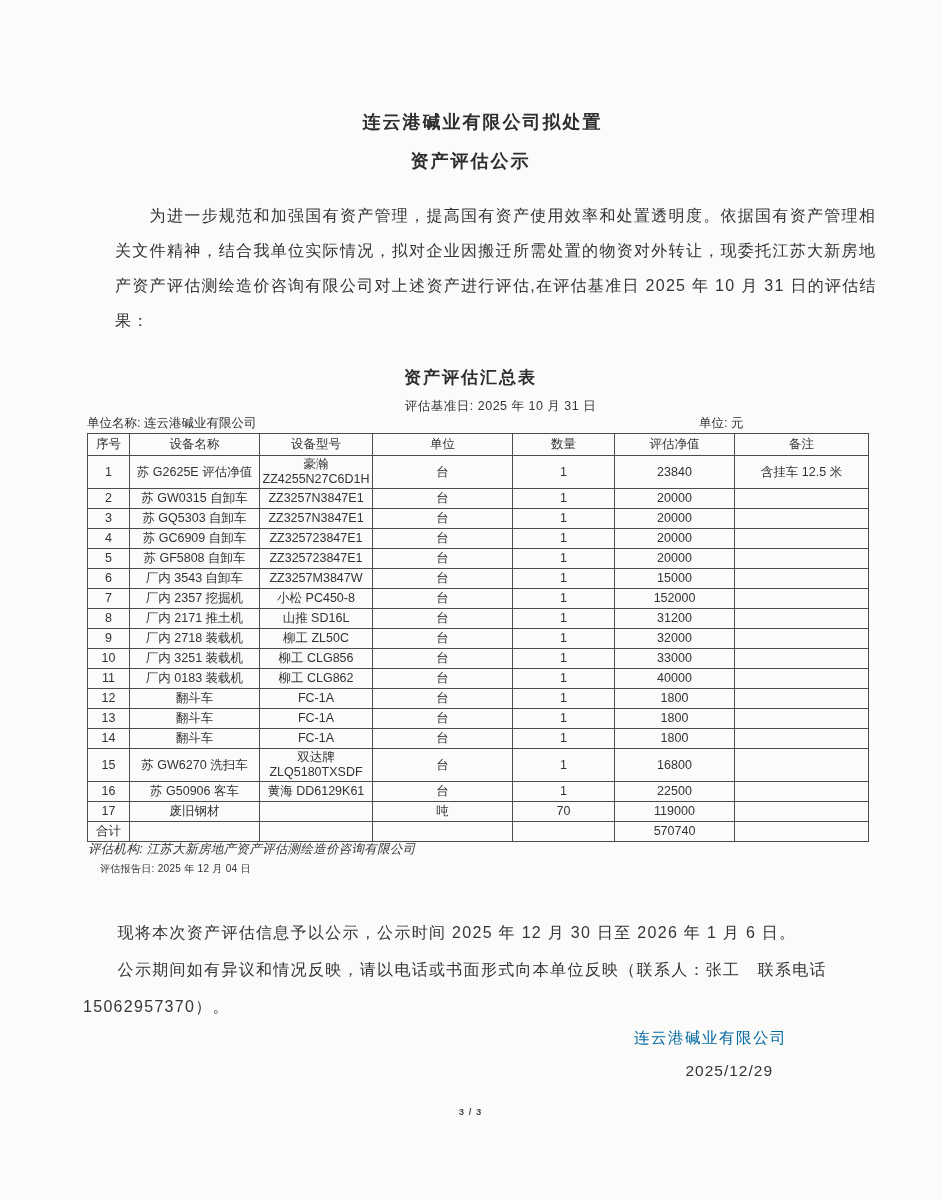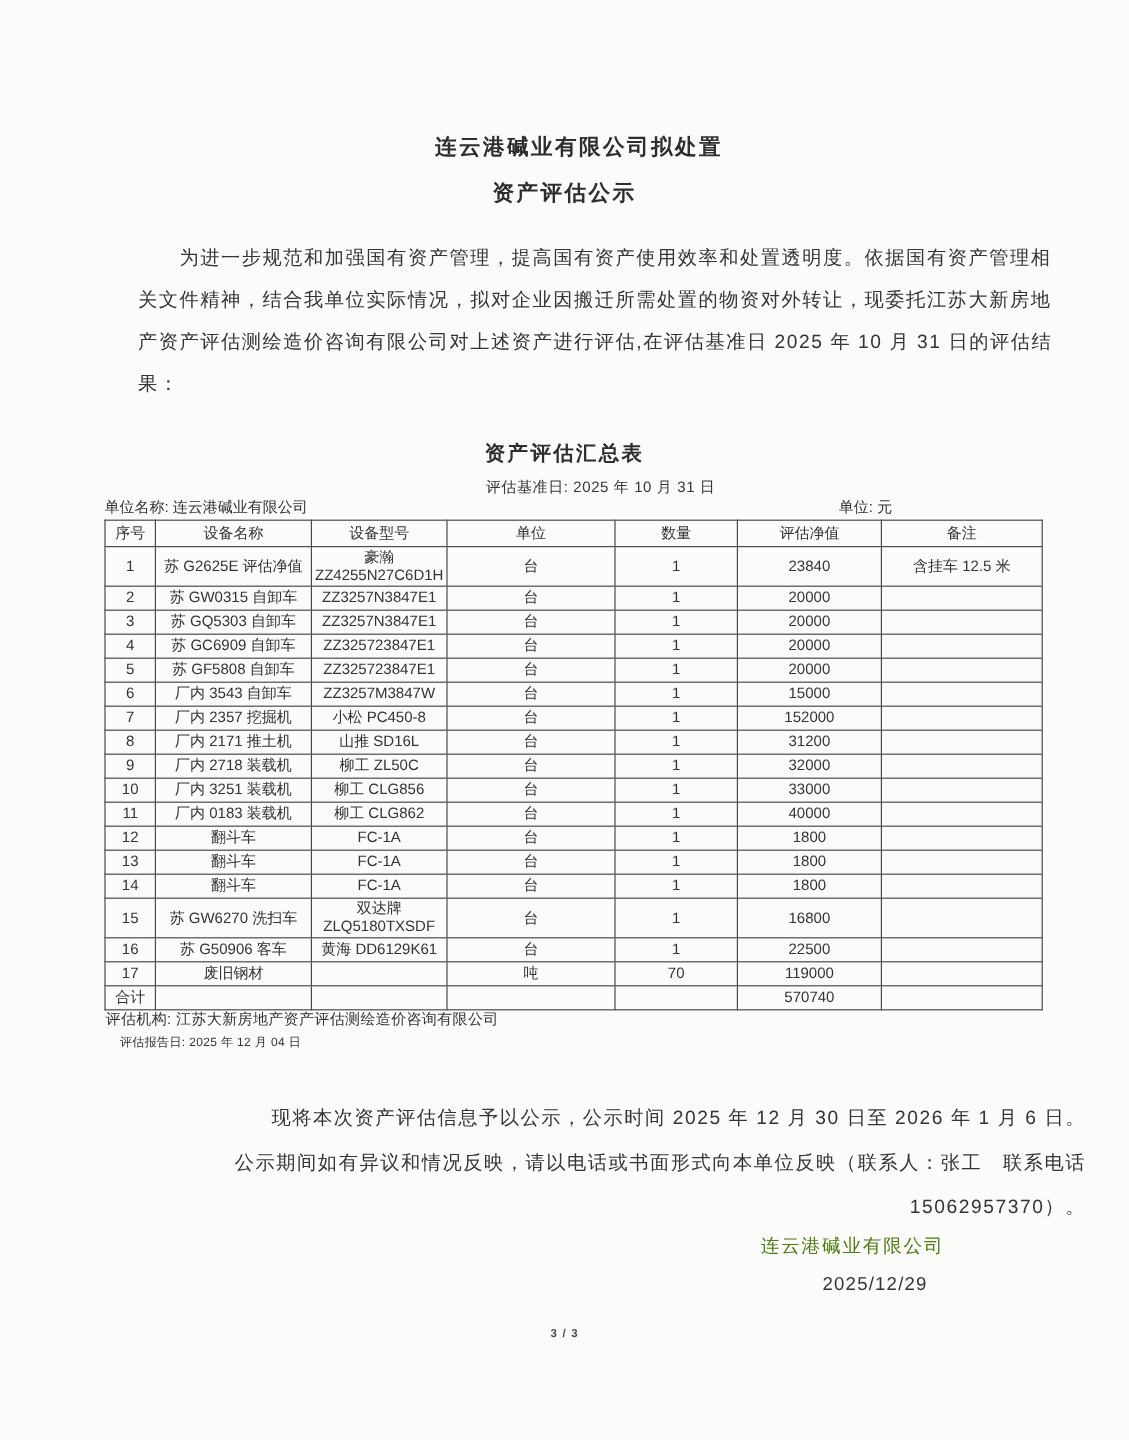--- a/index.html
+++ b/index.html
@@ -50,37 +50,37 @@
     text-align:center; vertical-align:middle;
     padding:1px 2px; font-weight:400;
     white-space:pre-line; overflow:hidden; line-height:15px;
   }
   table.assets thead tr{ height:22px; }
   table.assets tbody tr{ height:20px; }
   table.assets tbody tr.tall{ height:31px; }
 
   .agency{
     position:absolute; top:841px; left:88px;
-    font-size:12.5px; color:#333; letter-spacing:.3px;
+    font-size:12.5px; color:#333; letter-spacing:.3px;font-style:italic;
   }
   .report-date{
     position:absolute; top:862px; left:100px;
     font-size:10px; color:#333; letter-spacing:.3px;
   }
 
   .closing{
-    position:absolute; top:914px; left:105px; width:800px;
+    position:absolute; top:914px; left:83px; width:800px;
     font-size:16px; line-height:37px; letter-spacing:1.3px;
-    white-space:pre-line; color:#343434;text-align:right;
+    white-space:pre-line; color:#343434;
   }
 
   .sig-name{
     position:absolute; top:1028px; left:0; width:941px;
     text-align:right; padding-right:154px;
-    font-size:15.5px; letter-spacing:1.5px; color:#4d7c0f;
+    font-size:15.5px; letter-spacing:1.5px; color:#0369a1;
   }
   .sig-date{
     position:absolute; top:1062px; left:0; width:941px;
     text-align:right; padding-right:168px;
     font-size:15.5px; letter-spacing:1px; color:#343434;
   }
 
   .pagenum{
     position:absolute; top:1106px; left:0; width:941px; text-align:center;
     font-size:9.5px; font-weight:700; letter-spacing:1px; color:#4a4a4a;

